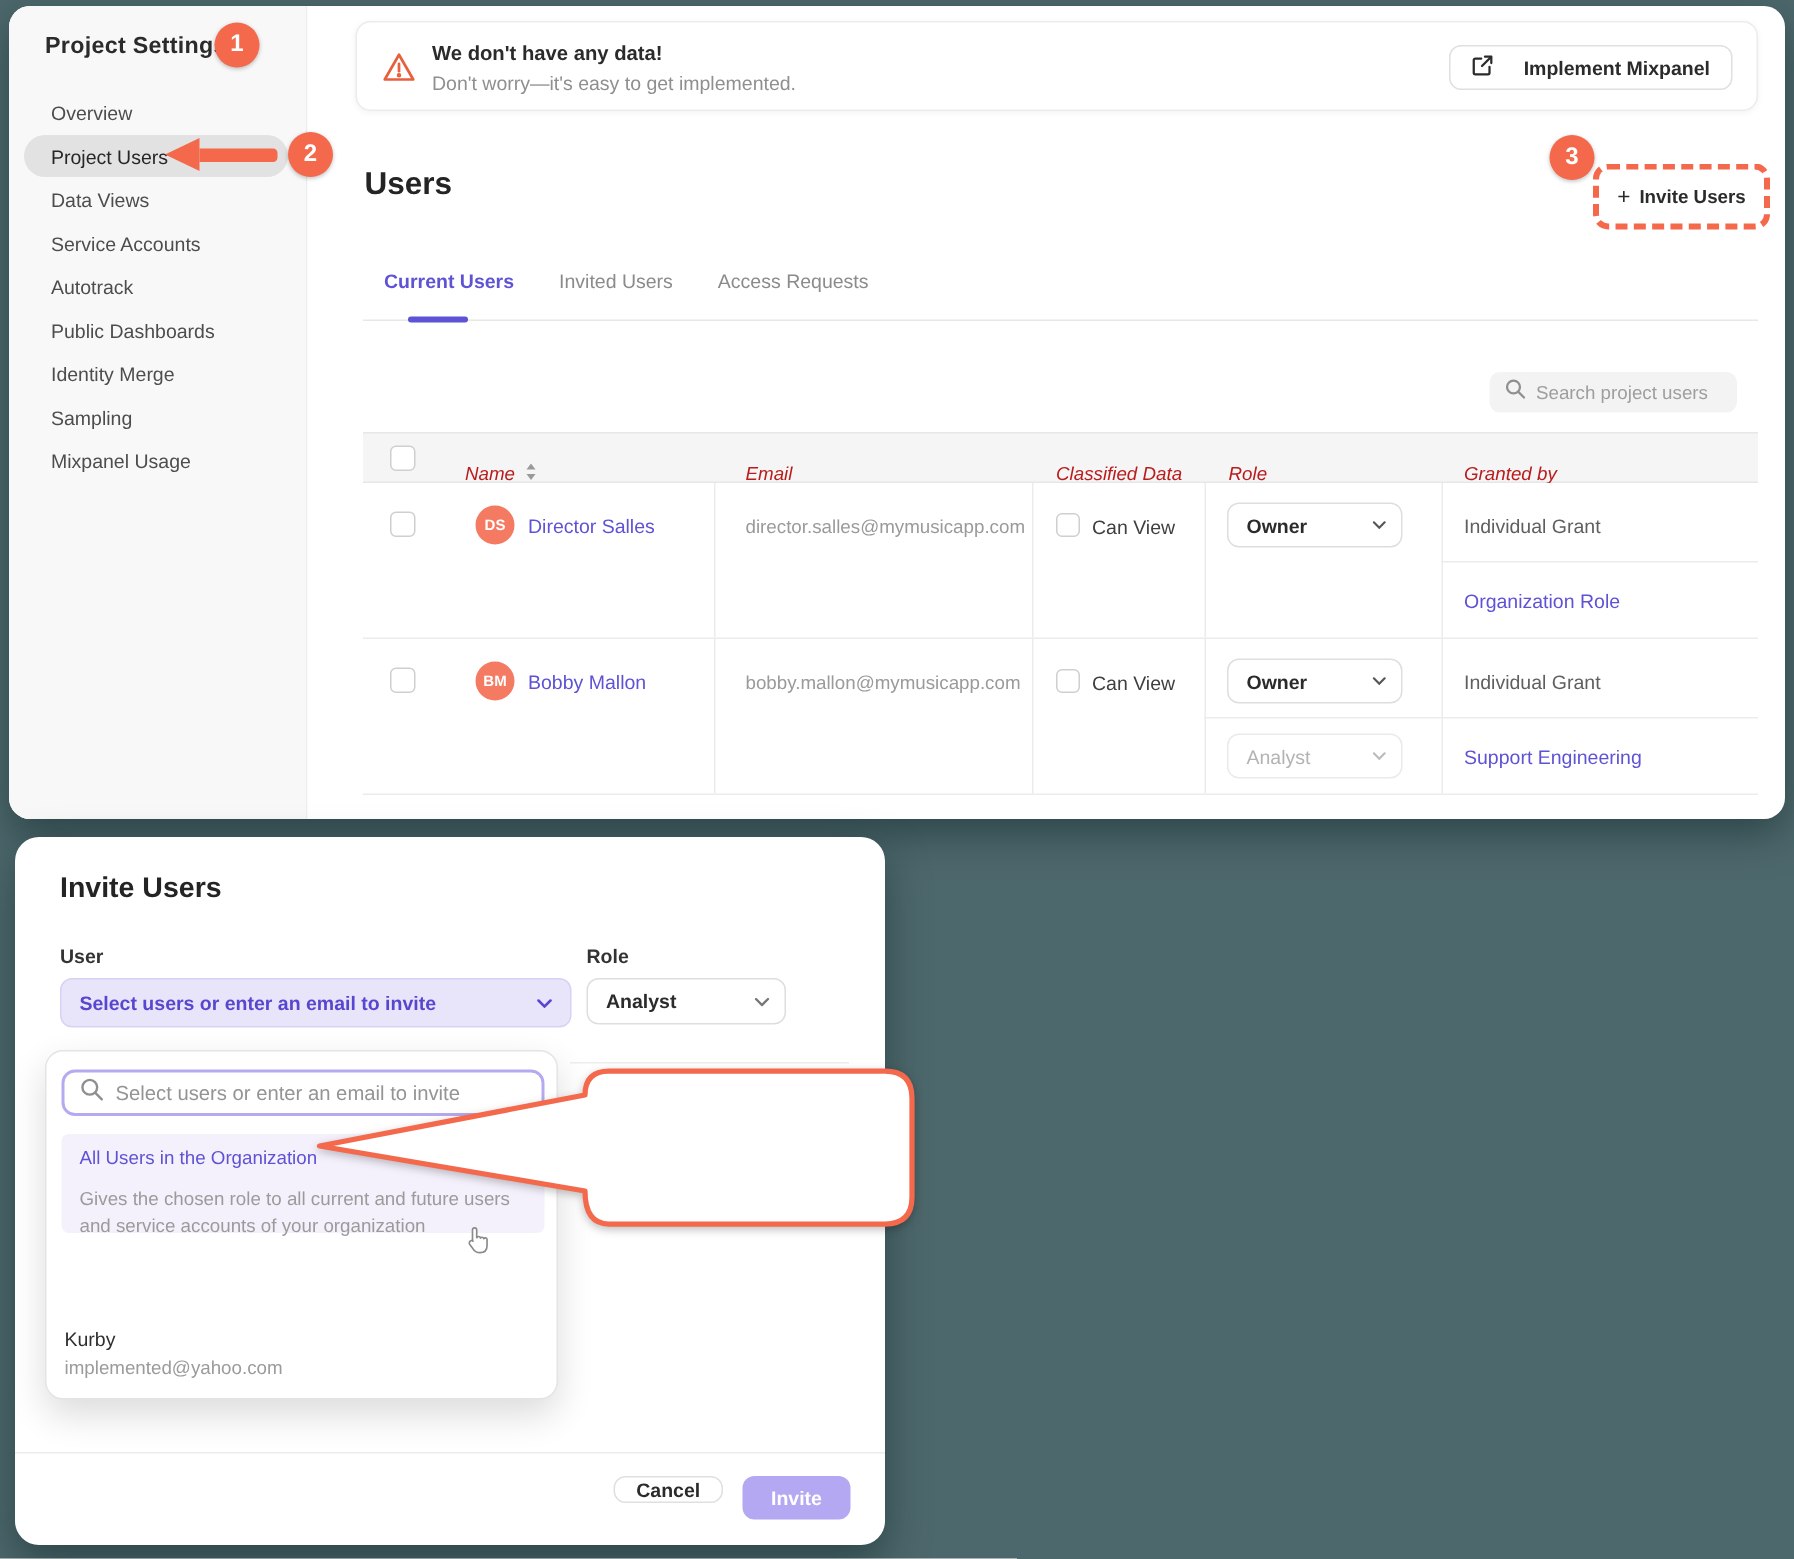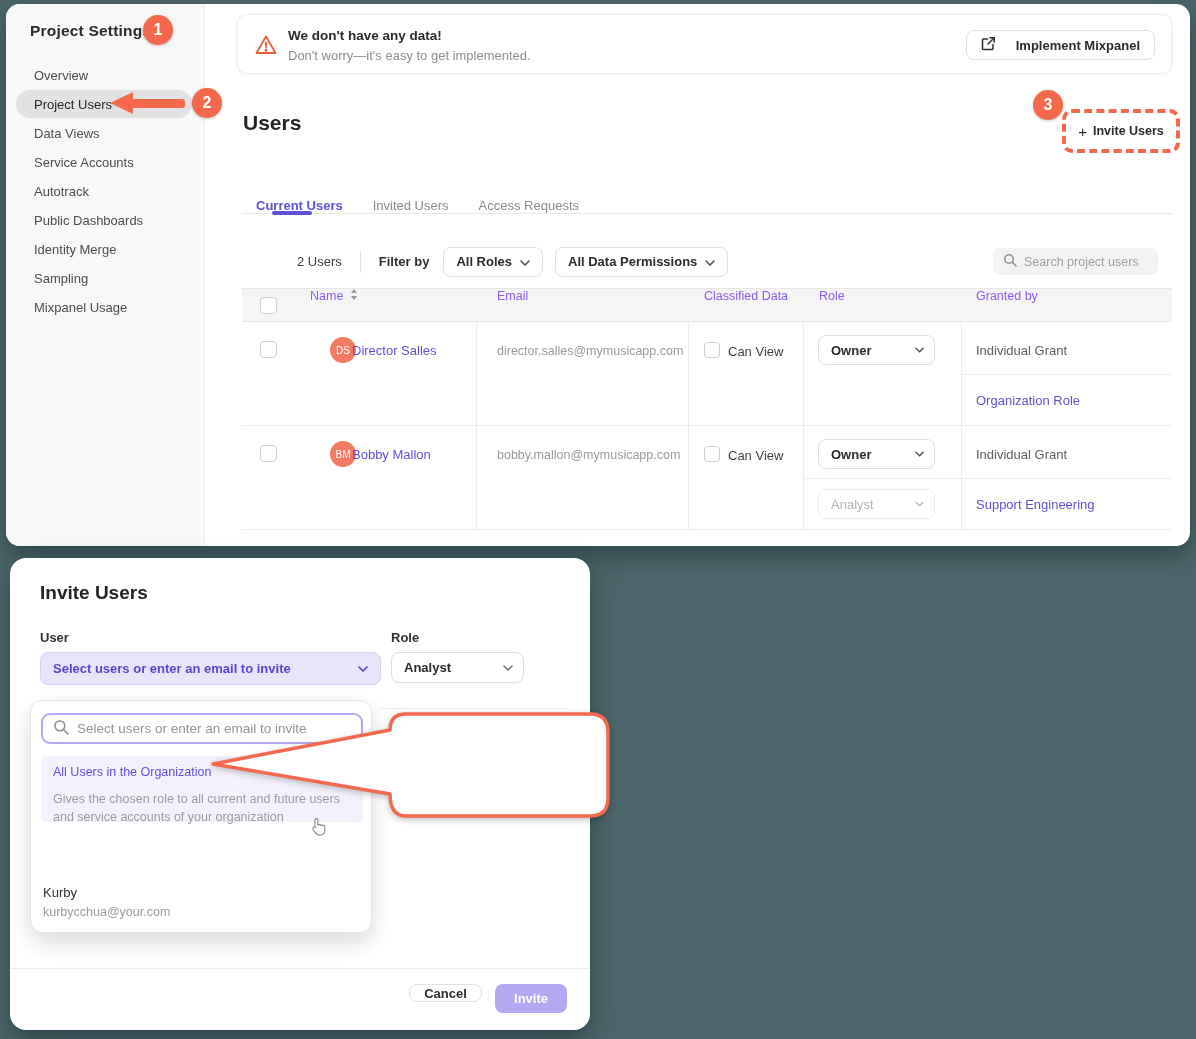--- a/index.html
+++ b/index.html
@@ -45,47 +45,47 @@
   .page-title { position:absolute; left:237px; top:107px; font-size:21px; font-weight:bold; color:#242424; }
 
   
   #invite-dashed { position:absolute; left:1056px; top:105px; width:118px; height:44px;
                    border:4px dashed #f4694c; border-radius:10px; display:flex; align-items:center; justify-content:center; z-index:20; }
   #invite-users-btn { display:flex; align-items:center; gap:6px; font-size:12.5px; font-weight:bold; color:#2b2b2b; background:transparent; border:none; }
   #invite-users-btn .plus { font-size:15px; font-weight:normal; }
 
   
   #tabs { position:absolute; left:236px; top:176px; width:930px; height:34px; border-bottom:1px solid #e8e8e8;
-          display:flex; align-items:flex-end; gap:30px; padding-left:14px; }
+          display:flex; align-items:flex-start; gap:30px; padding-left:14px; }
   .tab { font-size:13px; color:#8b8b8b; }
   .tab.active { color:#5e52d5; font-weight:bold; }
   #tab-underline { position:absolute; left:30px; bottom:-2px; width:40px; height:4px; border-radius:2px; background:#5e52d5; }
 
   
   #filter-row { position:absolute; left:291px; top:242px; height:31px; display:flex; align-items:center; }
   .count { font-size:13px; color:#3d3d3d; }
   .vdiv { width:1px; height:22px; background:#e0e0e0; margin:0 18px; }
   .filter-by { font-size:13px; font-weight:bold; color:#2f2f2f; margin-right:14px; }
   .chip { height:30px; padding:0 12px; gap:8px; }
   .chip + .chip { margin-left:12px; }
   .chev { display:inline-block; }
   #search-box { position:absolute; left:987px; top:244px; width:165px; height:27px; background:#f3f3f3;
                 border-radius:7px; display:flex; align-items:center; padding:0 10px; gap:7px; }
   #search-box input { border:none; outline:none; background:transparent; font-size:12.5px; color:#555; width:120px; font-family:"Liberation Sans",sans-serif; }
   #search-box input::placeholder { color:#9e9e9e; }
 
   
   #table { position:absolute; left:236px; top:284px; width:930px; }
   #thead { position:relative; height:34px; background:#f5f5f6; border-top:1px solid #e7e7e7; border-bottom:1px solid #e7e7e7; }
-  .th { position:absolute; top:0; font-size:12.5px; color:#8b5cf6; }
+  .th { position:absolute; top:20px; font-size:12.5px; color:#b91c1c;font-style:italic; }
   .trow { position:relative; height:104px; border-bottom:1px solid #ececec; background:#fff; }
   .vline { position:absolute; top:0; bottom:0; width:1px; background:#ececec; }
   .cb { position:absolute; width:17px; height:17px; border:1.5px solid #cfcfcf; border-radius:4px; background:#fff; }
-  .avatar { position:absolute; left:88px; top:15px; width:26px; height:26px; border-radius:50%; background:#f57a62;
-            color:#fff; font-size:10px; font-weight:normal; display:flex; align-items:center; justify-content:center; }
+  .avatar { position:absolute; left:75px; top:15px; width:26px; height:26px; border-radius:50%; background:#f57a62;
+            color:#fff; font-size:10px; font-weight:bold; display:flex; align-items:center; justify-content:center; }
   .name-link { position:absolute; left:110px; top:21px; font-size:13px; color:#5e52d5; }
   .email { position:absolute; left:255px; top:22px; font-size:12.5px; color:#9a9a9a; }
   .canview-label { position:absolute; left:486px; top:22px; font-size:13px; color:#3f3f3f; }
   .dd { position:absolute; left:576px; width:117px; height:30px; display:flex; align-items:center; justify-content:space-between;
         padding:0 10px 0 12px; border:1px solid #dedede; border-radius:8px; background:#fff;
         font-size:13px; font-weight:bold; color:#2b2b2b; }
   .dd.disabled { border-color:#eaeaea; color:#b3b3b3; font-weight:normal; }
   .granted { position:absolute; left:734px; font-size:13px; color:#5f5f5f; }
   .granted.link { color:#5e52d5; }
   .gdiv { position:absolute; top:52px; height:1px; background:#ececec; }
@@ -183,41 +183,20 @@
     </button>
   </div>
 
   <div id="tabs">
     <span class="tab active">Current Users</span>
     <span class="tab">Invited Users</span>
     <span class="tab">Access Requests</span>
     <div id="tab-underline"></div>
   </div>
 
-  <div id="filter-row">
-    <span class="count">2 Users</span>
-    <span class="vdiv"></span>
-    <span class="filter-by">Filter by</span>
-    <button class="btn chip">
-      <span>All Roles</span>
-      <span class="chev">
-        <svg width="10" height="6" viewBox="0 0 10 6" fill="none" stroke="#555" stroke-width="1.6" stroke-linecap="round">
-            <path d="M1 1 L5 5 L9 1"></path>
-          </svg>
-      </span>
-    </button>
-    <button class="btn chip">
-      <span>All Data Permissions</span>
-      <span class="chev">
-        <svg width="10" height="6" viewBox="0 0 10 6" fill="none" stroke="#555" stroke-width="1.6" stroke-linecap="round">
-            <path d="M1 1 L5 5 L9 1"></path>
-          </svg>
-      </span>
-    </button>
-  </div>
   <div id="search-box">
     <span>
       <svg width="14" height="14" viewBox="0 0 14 14" fill="none" stroke="#8f8f8f" stroke-width="1.5" stroke-linecap="round">
           <circle cx="6" cy="6" r="4.3"></circle>
           <line x1="9.4" y1="9.4" x2="13" y2="13"></line>
         </svg>
     </span>
     <input type="text" placeholder="Search project users" style="">
   </div>
 
@@ -326,21 +305,21 @@
     </div>
 
     <span id="hand-cursor">
       <svg width="18" height="20" viewBox="0 0 18 20" fill="#fff" stroke="#8a8a8a" stroke-width="1.1" stroke-linejoin="round">
         <path d="M6 9.5 V3 a1.4 1.4 0 0 1 2.8 0 v5 l.2.1 a1.2 1.2 0 0 1 2.3.3 a1.2 1.2 0 0 1 2.2.4 a1.2 1.2 0 0 1 2.2.5 v4.2 c0 2.9-1.9 4.6-4.8 4.6 c-2.4 0-3.6-.9-4.7-2.7 L4.2 12.6 c-.7-1.1-.3-2.1.7-2.5 c.5-.2 1.1 0 1.4.4 Z"></path>
       </svg>
     </span>
 
     <div class="dd-opt" style="top:184px">
       <div class="opt-name">Kurby</div>
-      <div class="opt-email">kurbycchua@your.com</div>
+      <div class="opt-email">implemented@yahoo.com</div>
     </div>
   </div>
 
   <div id="modal-footer-line"></div>
   <button class="btn" id="cancel-btn">
     <span>Cancel</span>
   </button>
   <button id="invite-btn">
     <span>Invite</span>
   </button>

